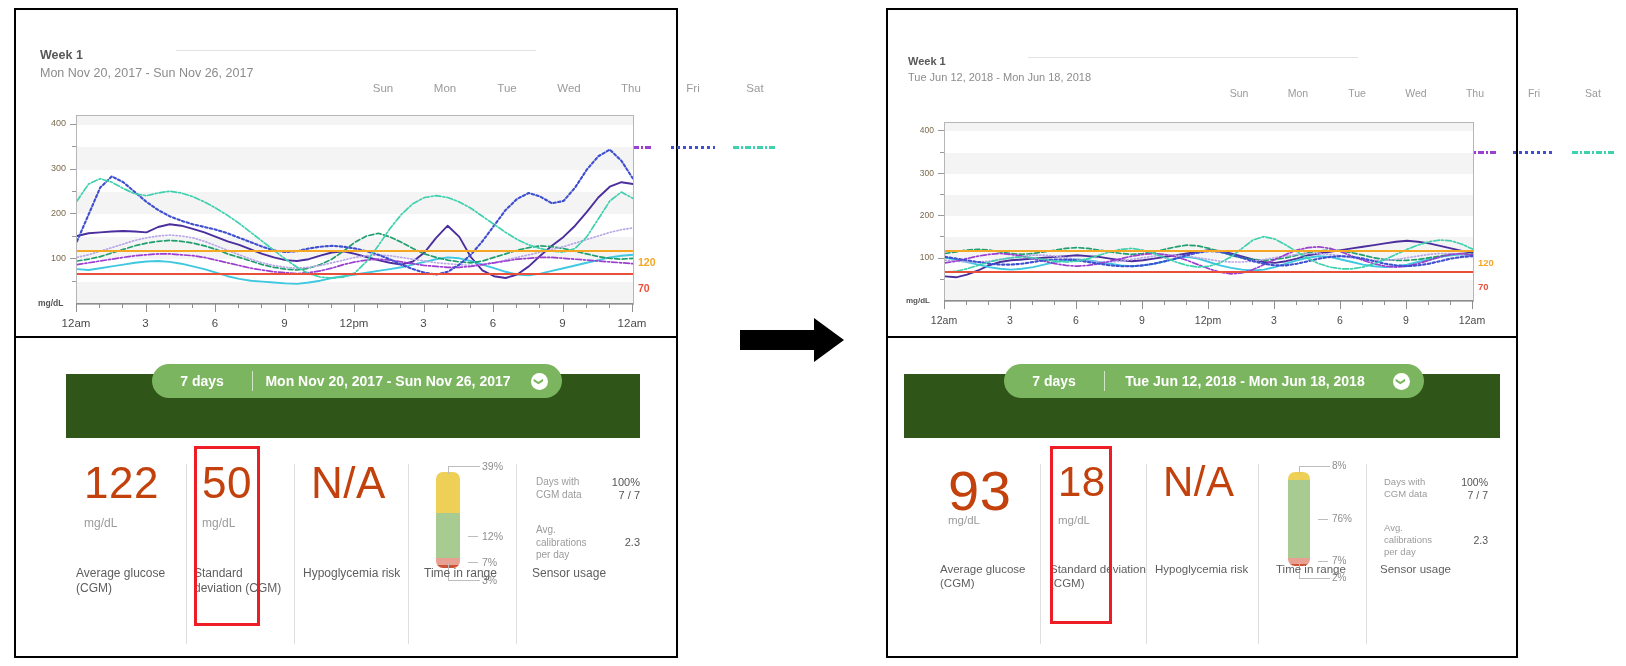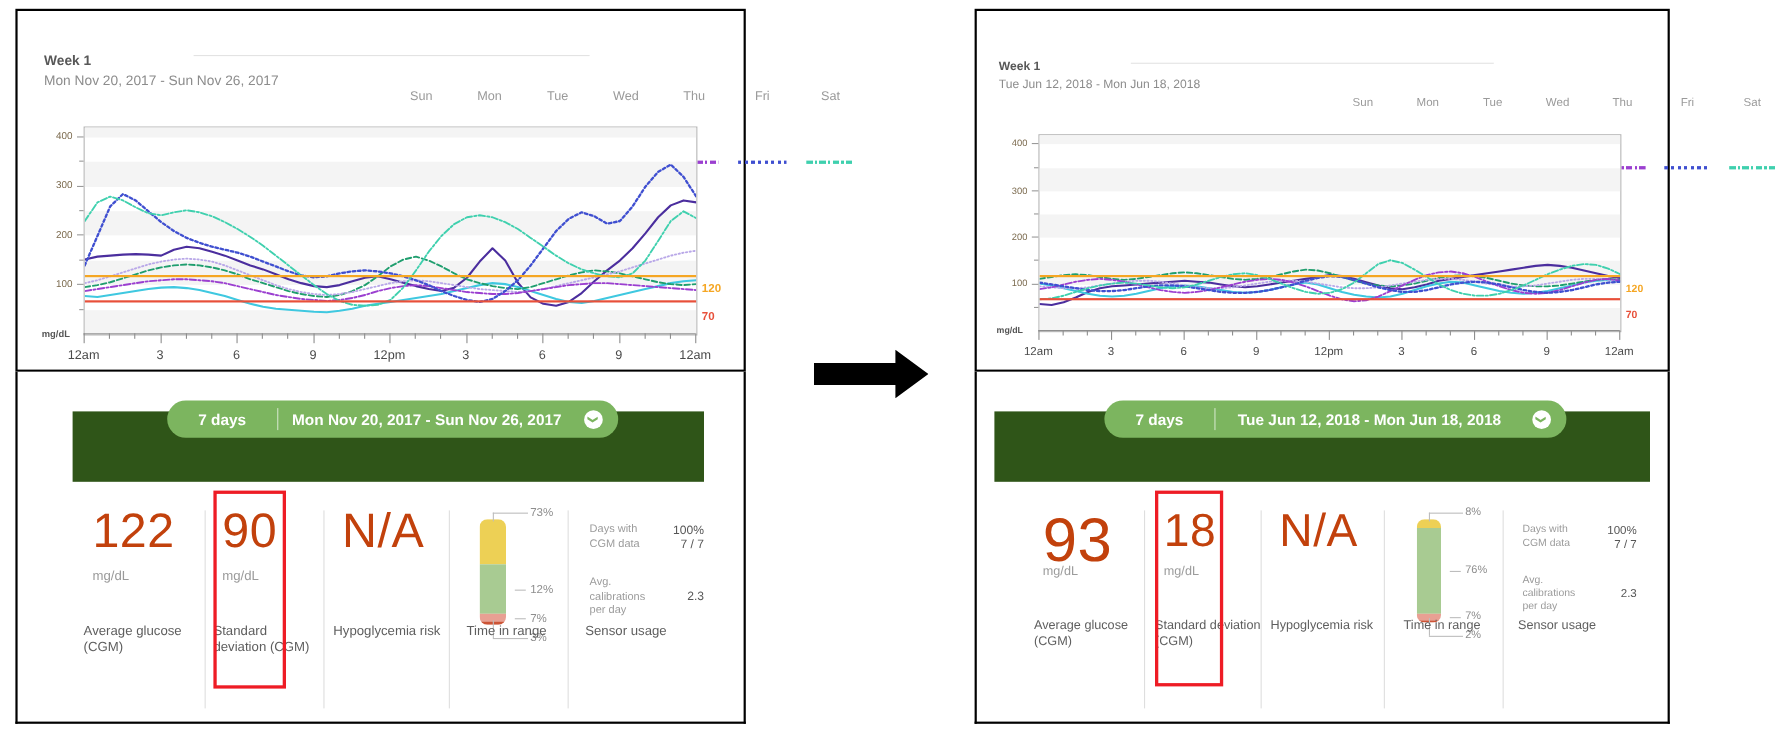--- a/index.html
+++ b/index.html
@@ -208,32 +208,32 @@
       </div>
 
       <div id="stats-left" class="stats" style="left:0px; top:120px; width:100%; height:196px;">
           <div class="vsep" style="left: 170px; height: 180px;"></div>
           <div class="vsep" style="left: 278px; height: 180px;"></div>
           <div class="vsep" style="left: 392px; height: 180px;"></div>
           <div class="vsep" style="left: 500px; height: 180px;"></div>
           <div class="big-num" style="left: 68px; top: 0px; font-size: 44px;">122</div>
           <div class="unit" style="left: 68px; top: 58px; font-size: 12px;">mg/dL</div>
           <div class="caption" style="left: 60px; top: 108px; width: 100px; font-size: 12px;">Average glucose (CGM)</div>
-          <div class="big-num" style="left: 186px; top: 0px; font-size: 44px;">90</div>
+          <div class="big-num" style="left: 186px; top: 0px; font-size: 44px;">50</div>
           <div class="unit" style="left: 186px; top: 58px; font-size: 12px;">mg/dL</div>
           <div class="caption" style="left: 178px; top: 108px; width: 100px; font-size: 12px;">Standard deviation (CGM)</div>
           <div class="big-num" style="left: 295px; top: 0px; font-size: 44px;">N/A</div>
           <div class="caption" style="left: 287px; top: 108px; width: 100px; font-size: 12px;">Hypoglycemia risk</div>
           <div class="tir-bar" style="left: 420px; top: 14px; width: 24px; height: 96px;">
             <div class="tir-seg" style="height: 41.28px; background: rgb(237, 208, 85);"></div>
             <div class="tir-seg" style="height: 45.12px; background: rgb(168, 203, 146);"></div>
             <div class="tir-seg" style="height: 6.72px; background: rgb(232, 160, 147);"></div>
             <div class="tir-seg" style="height: 2.88px; background: rgb(204, 84, 54);"></div>
           </div>
-          <div class="tir-pct" style="left: 466px; top: 2px; font-size: 10.5px;">73%</div>
+          <div class="tir-pct" style="left: 466px; top: 2px; font-size: 10.5px;">39%</div>
           <div style="position: absolute; left: 432px; width: 1px; background: rgb(189, 189, 189); top: 8.25px; height: 8px;"></div>
           <div class="tir-tick" style="left: 432px; top: 8.25px; width: 32px;"></div>
           <div class="tir-pct" style="left: 466px; top: 71.84px; font-size: 10.5px;">12%</div>
           <div class="tir-tick" style="left: 452px; top: 78.09px; width: 10px;"></div>
           <div class="tir-pct" style="left: 466px; top: 97.76px; font-size: 10.5px;">7%</div>
           <div class="tir-tick" style="left: 452px; top: 104.01px; width: 10px;"></div>
           <div class="tir-pct" style="left: 466px; top: 116px; font-size: 10.5px;">3%</div>
           <div style="position: absolute; left: 432px; width: 1px; background: rgb(189, 189, 189); top: 106px; height: 16.25px;"></div>
           <div class="tir-tick" style="left: 432px; top: 122.25px; width: 32px;"></div>
           <div class="caption" style="left: 408px; top: 108px; width: 110px; font-size: 12px;">Time in range</div>

